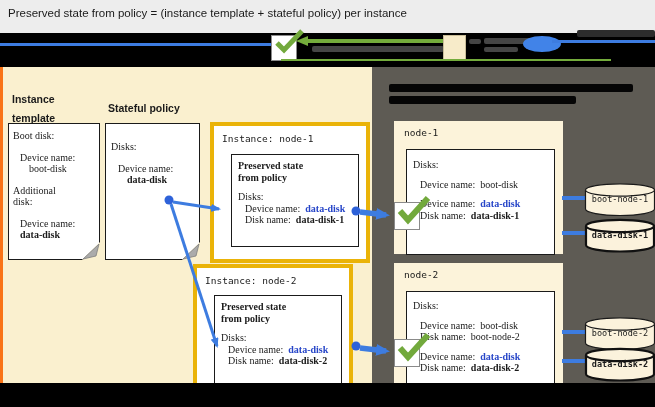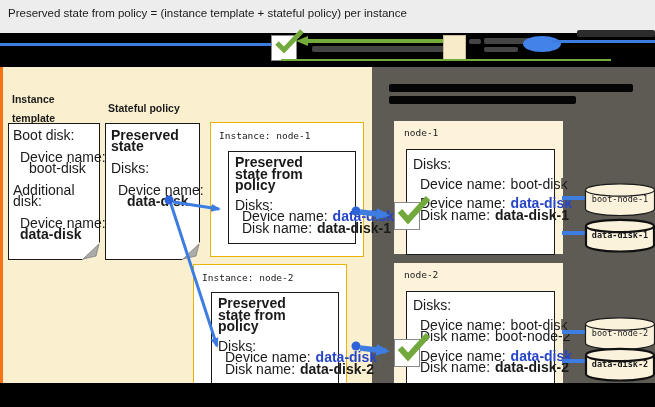--- a/index.html
+++ b/index.html
@@ -17,30 +17,30 @@
   .greenbar{background:#74AC3C;}
   .blob{background:#454545;border-radius:2px;}
   .checkbox{background:#fff;border:1px solid #8a8a8a;overflow:visible;}
   .checkbox svg{position:absolute;left:2px;top:-7px;}
   
   .cream{left:3px;top:67px;width:369px;height:337px;background:#FAF0CF;}
   .dark{left:372px;top:67px;width:283px;height:337px;background:#5E5B54;}
   .h-sans{font-size:10.5px;font-weight:bold;color:#1a1a1a;line-height:19px;}
   .doc{background:#fff;border:1px solid #1a1a1a;}
   .fold{position:absolute;right:-1px;bottom:-1px;}
-  .ln{font-family:Liberation Sans, sans-serif;font-size:14px;line-height:11px;
+  .ln{font-family:Liberation Serif, serif;font-size:10px;line-height:11px;
       white-space:nowrap;color:#1a1a1a;}
   .ln2{line-height:11.5px;}
   .ind1{padding-left:7px;}
   .ind2{padding-left:16px;}
   .sp{height:11px;}
   .sp8{height:8px;}
   .val{margin-left:5px;}
   .mh{font-size:9px;line-height:11.5px;color:#1a1a1a;}
-  .mcard{background:#fff;border:1px solid #eab308;width:152px;}
+  .mcard{background:#fff;border:4px solid #eab308;width:152px;}
   .mcard-title{position:absolute;left:8px;top:7px;font-size:9.5px;color:#1a1a1a;}
   .ibox{position:absolute;background:#fff;border:1px solid #1a1a1a;padding:5px 0 0 6px;}
   .redact{background:#050505;border-radius:2px;}
   .ncard{background:#FCF3DA;width:169px;}
   .ncard-title{position:absolute;left:10px;top:6px;font-size:9.5px;color:#1a1a1a;
                font-family:"DejaVu Sans Mono",monospace;}
   .cyl{width:72px;height:36px;}
   .cyl-label{position:absolute;left:0;top:12px;width:72px;text-align:center;
              font-size:8.5px;color:#1a1a1a;}
   .overlay{position:absolute;left:0;top:0;pointer-events:none;z-index:50;}
@@ -94,21 +94,20 @@
     <div class="ln ind1">Device name:</div>
     <div class="ln ind1 blue">data-disk</div>
     <svg class="fold" width="18" height="18">
       <path d="M18 0 L18 18 L0 18 Z" fill="#FAF0CF"></path>
       <path d="M1 17 L17 2 L14 14 Z" fill="#ababab" stroke="#7d7d7d" stroke-width="0.8"></path>
     </svg>
   </div>
 
   <div class="abs h-sans" style="left:108px;top:99px;white-space:nowrap">Stateful policy</div>
   <div class="abs doc" style="left:105px;top:123px;width:88px;height:129px;padding:6px 0 0 5px">
-    <div class="ln b" style="width:56px;white-space:normal">Preserved state</div>
     <div class="sp"></div>
     <div class="ln">Disks:</div>
     <div class="sp"></div>
     <div class="ln ind1">Device name:</div>
     <div class="ln ind2 blue">data-disk</div>
     <svg class="fold" width="18" height="18">
       <path d="M18 0 L18 18 L0 18 Z" fill="#FAF0CF"></path>
       <path d="M1 17 L17 2 L14 14 Z" fill="#ababab" stroke="#7d7d7d" stroke-width="0.8"></path>
     </svg>
   </div>

